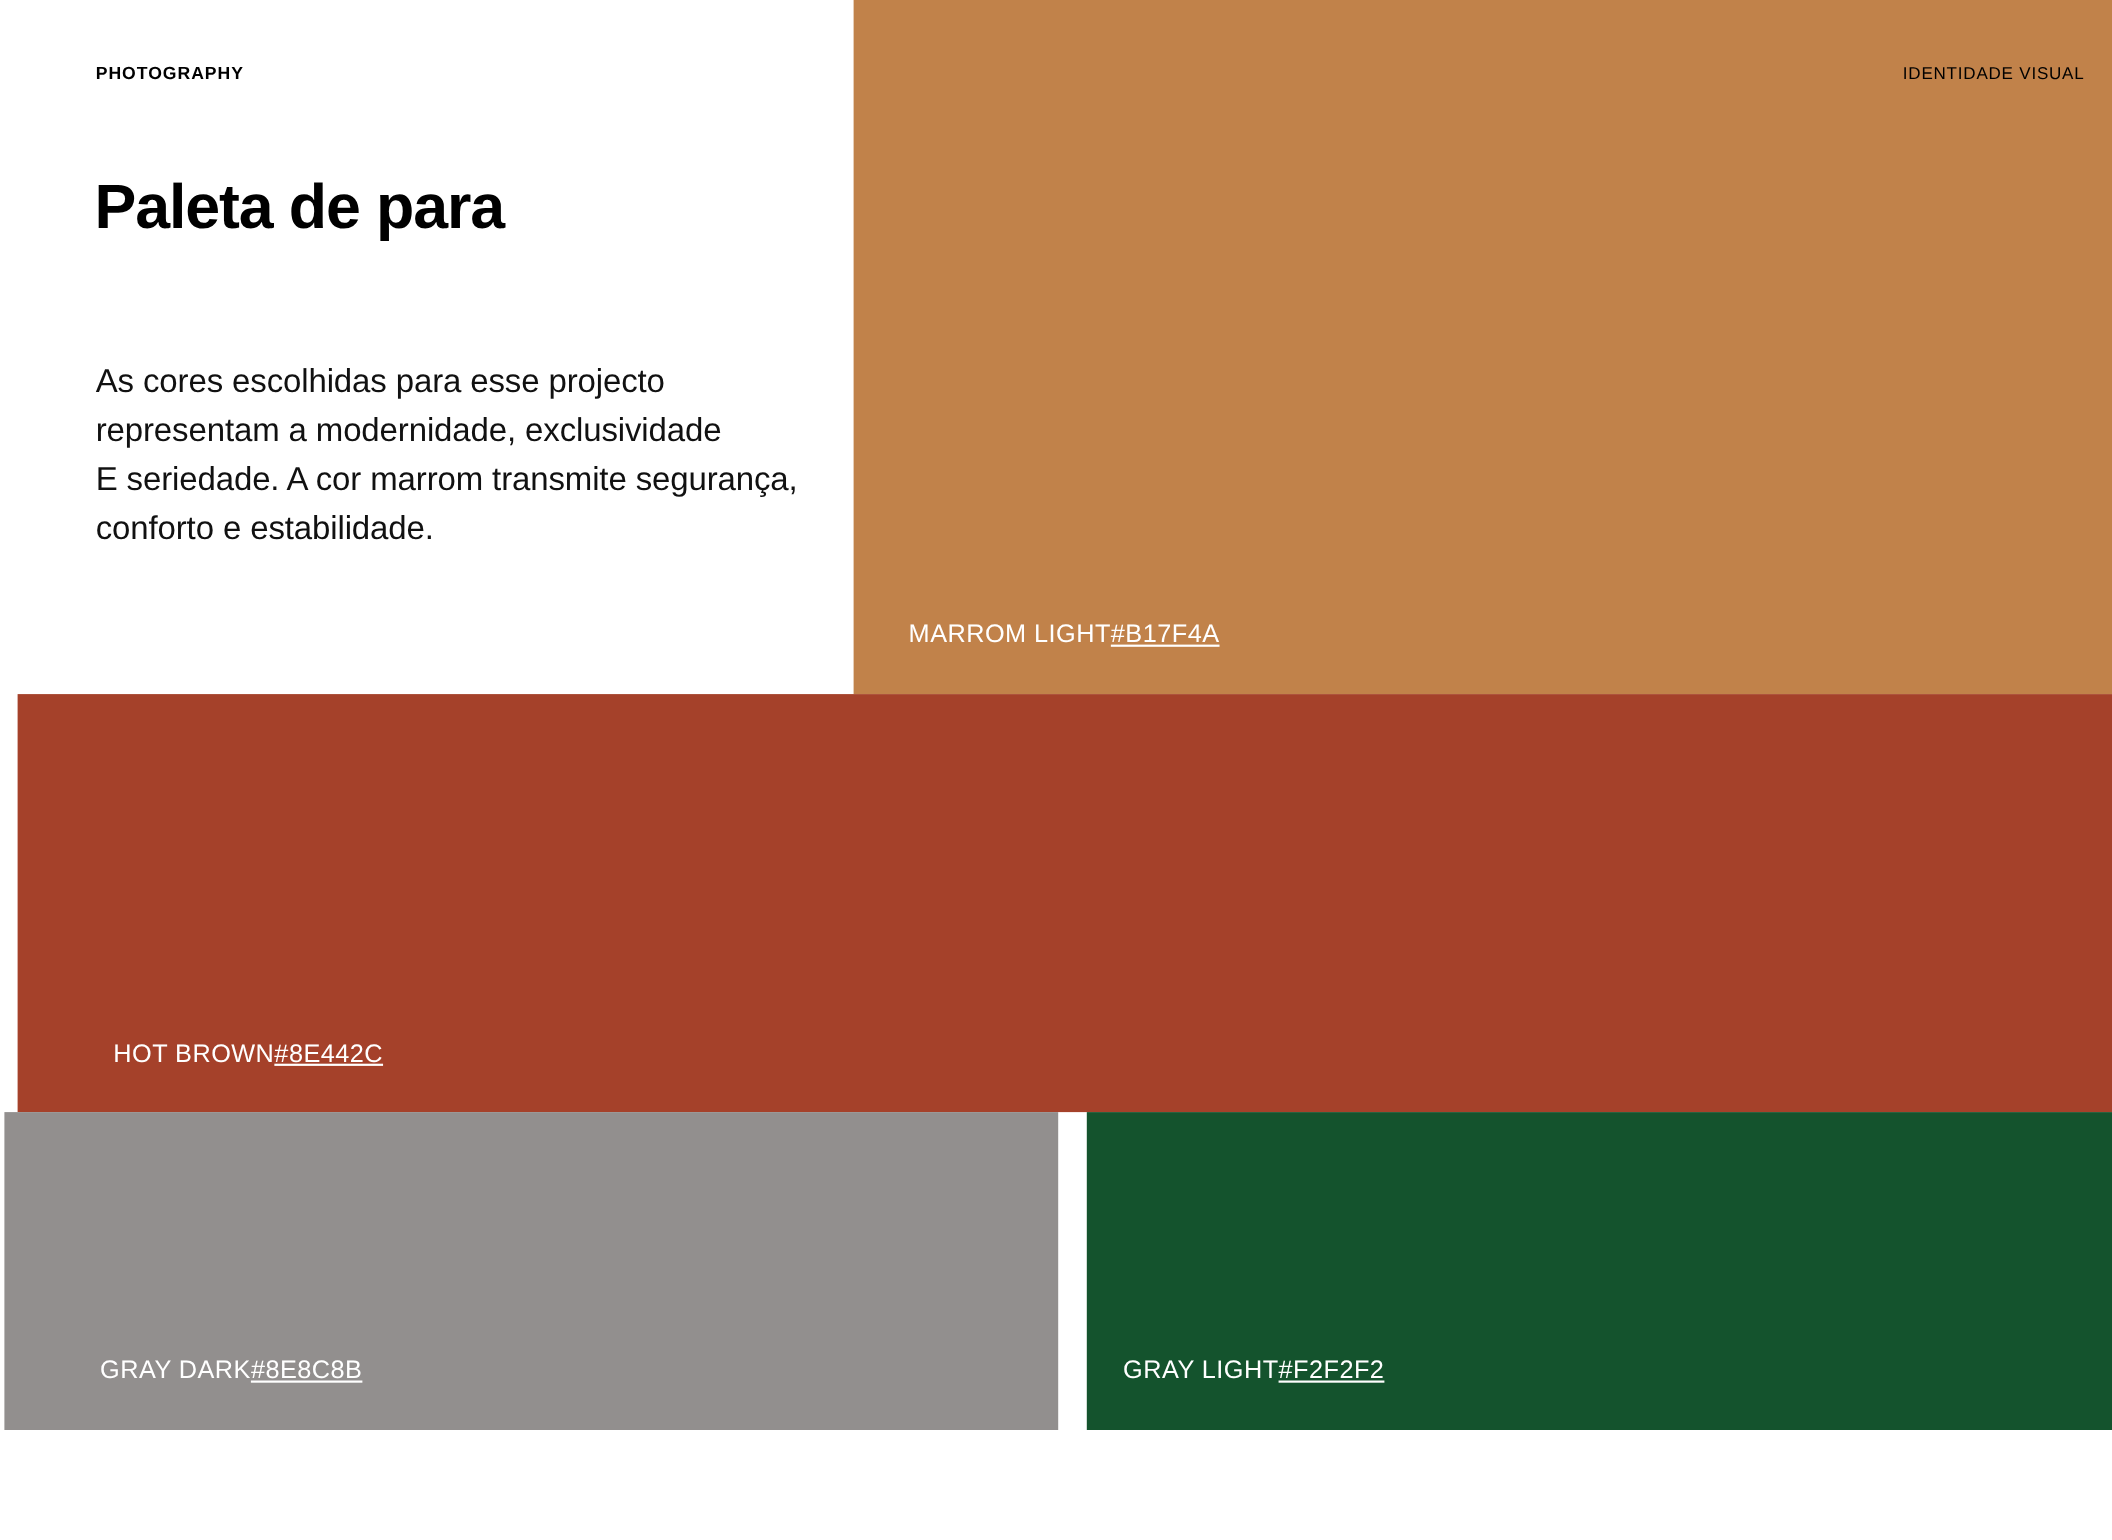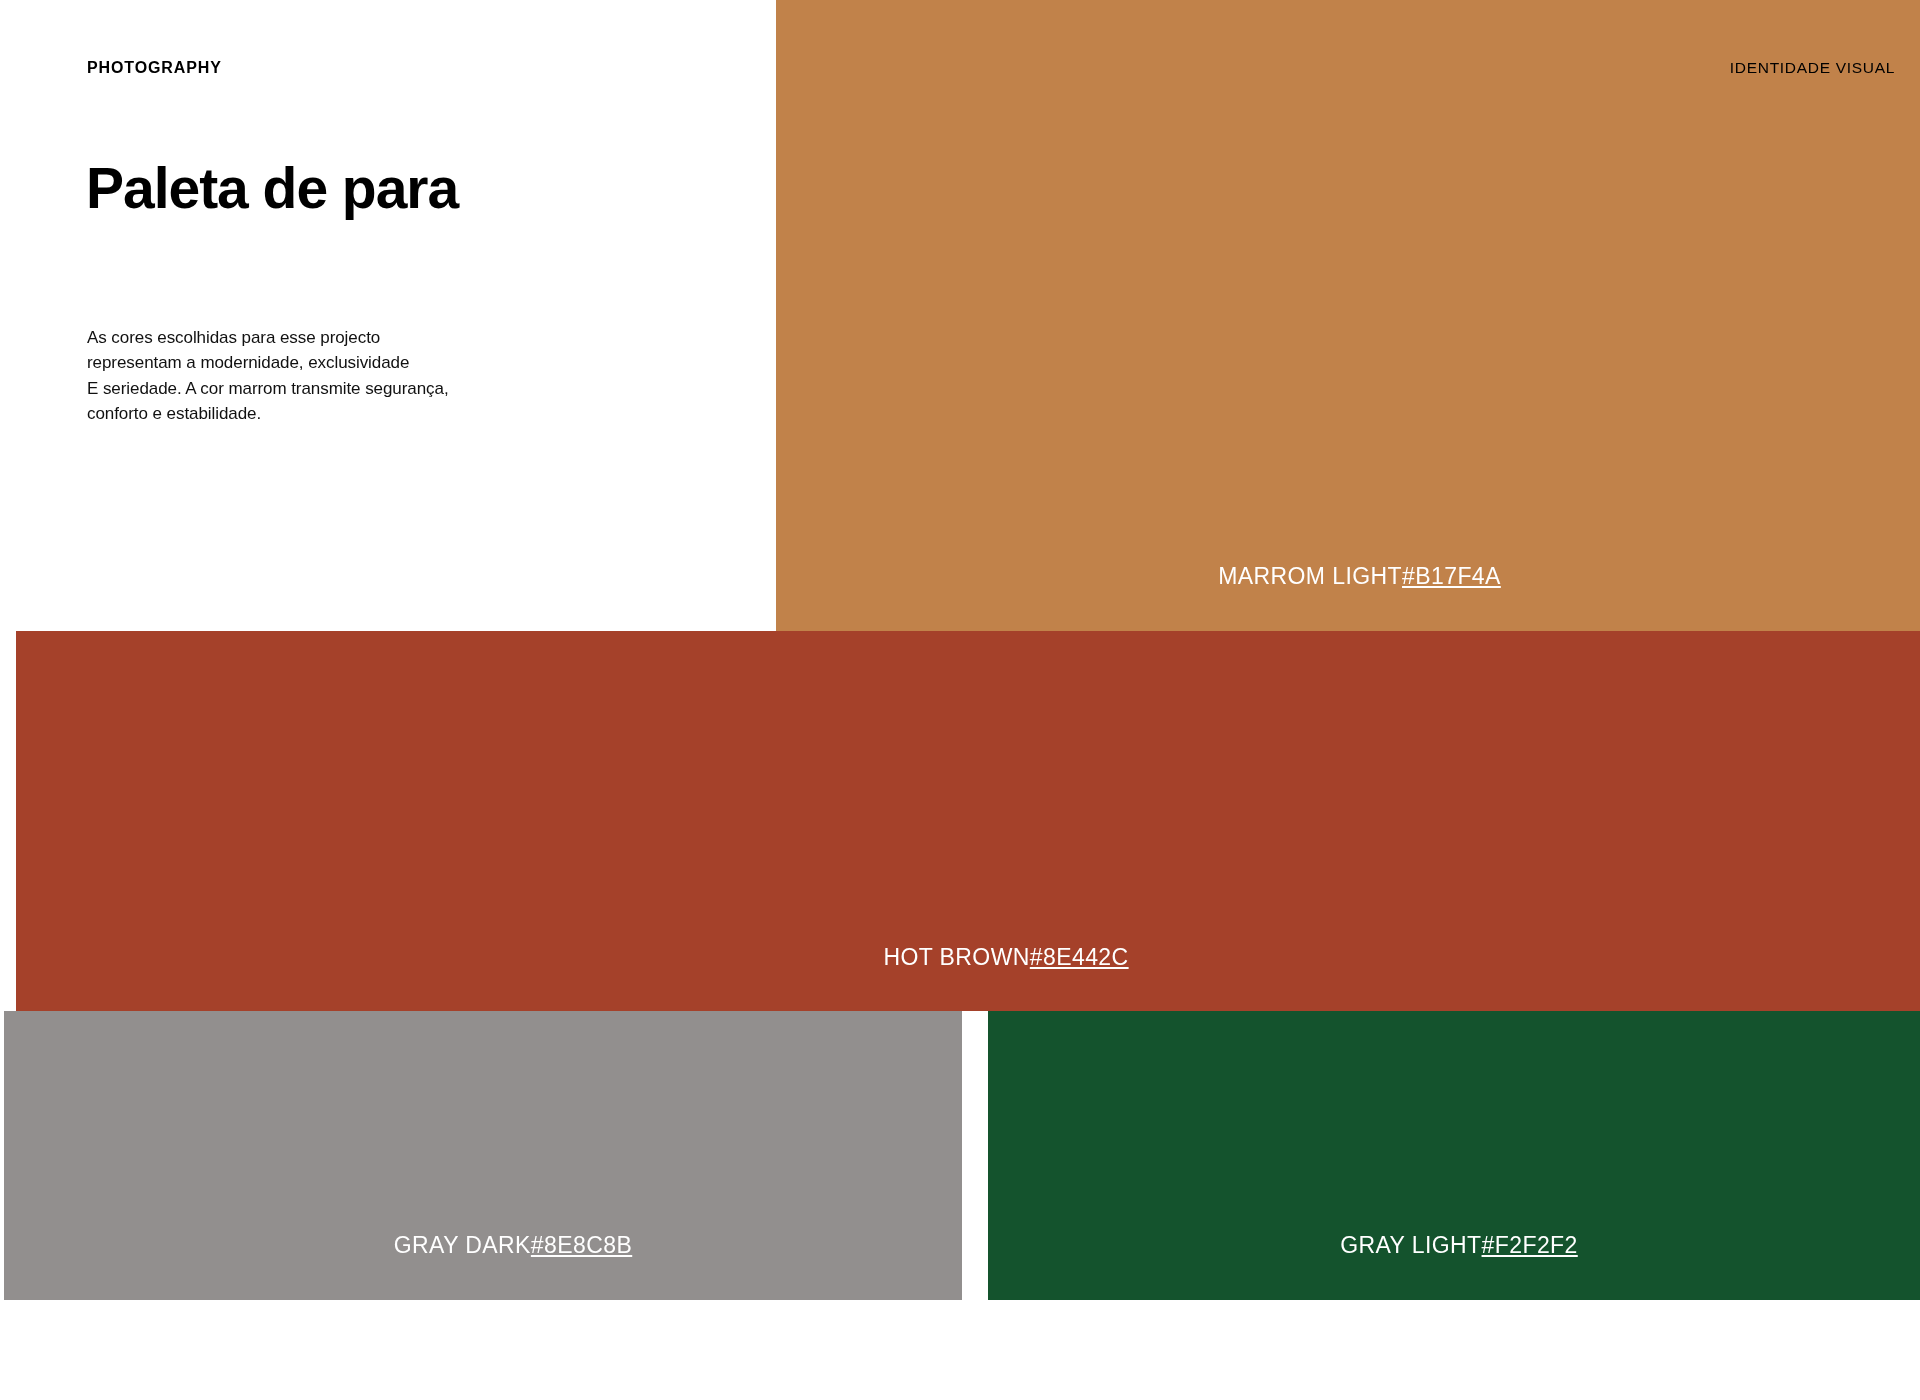--- a/index.html
+++ b/index.html
@@ -57,21 +57,21 @@
     line-height: 1.12;
     letter-spacing: -0.018em;
     color: #000000;
     width: 520px;
   }
 
   .body-copy {
     position: absolute;
     left: 87px;
     top: 325px;
-    font-size: 17px;
+    font-size: 30px;
     font-weight: 400;
     line-height: 1.49;
     letter-spacing: -0.004em;
     color: #111111;
     width: 640px;
     white-space: pre-line;
   }
 
   
   .swatch {
@@ -94,21 +94,21 @@
     color: #000000;
     line-height: 1;
   }
 
   .swatch-caption {
     position: absolute;
     left: 0;
     right: 0;
     bottom: 43px;
     display: flex;
-    justify-content: center;
+    justify-content: flex-start;
     align-items: baseline;
     padding: 0 27px 0 50px;
     font-size: 23px;
     font-weight: 400;
     letter-spacing: 0.018em;
     color: #ffffff;
     line-height: 1;
   }
 
   .swatch-caption .swatch-name { white-space: nowrap; }

